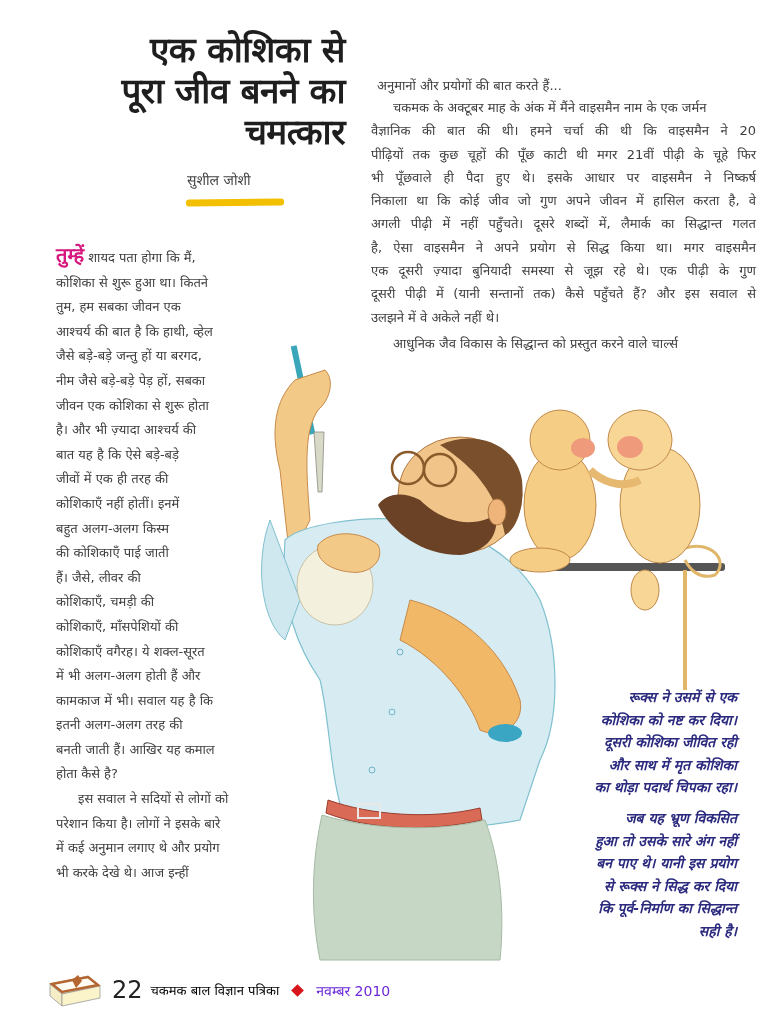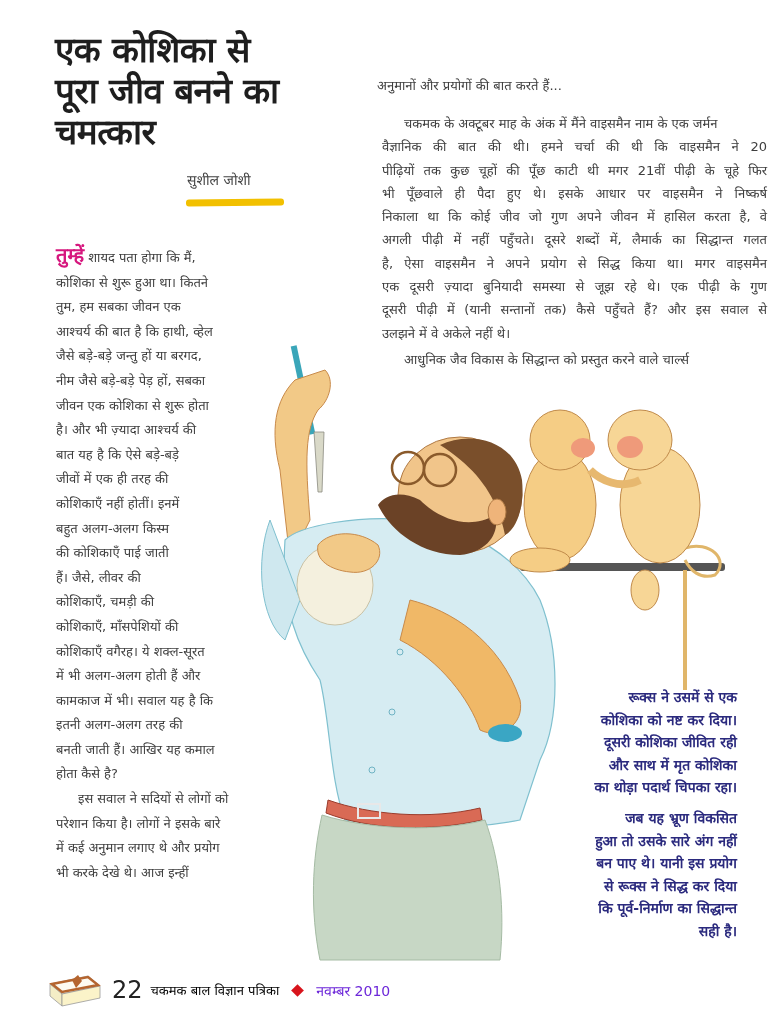--- a/index.html
+++ b/index.html
@@ -6,56 +6,56 @@
   body {
     width: 773px; height: 1024px; position: relative; overflow: hidden;
     background: #ffffff;
     font-family: "DejaVu Sans", sans-serif;
     color: #3a3a3a;
   }
   .title {
     position: absolute; left: 55px; top: 30px; width: 290px;
     font-family: "DejaVu Sans", sans-serif;
     font-weight: bold; font-size: 35px; line-height: 41px;
-    color: #1e1e1e; letter-spacing: -0.5px;
+    color: #1e1e1e; letter-spacing: -0.5px; text-align: right;
   }
   .title div { white-space: nowrap; }
   .author {
     position: absolute; left: 187px; top: 170px;
     font-size: 14px; color: #444;
   }
   .author-underline {
     position: absolute; left: 186px; top: 199px; width: 98px; height: 7px;
     background: #f2c000; border-radius: 3px; transform: rotate(-0.6deg);
   }
   .col-left {
     position: absolute; left: 56px; top: 243px; width: 230px;
     font-size: 13px; line-height: 24.6px; color: #3e3e3e;
   }
   .col-left .line { white-space: nowrap; }
   .dropcap {
     color: #d6177e; font-weight: bold; font-size: 20px; text-align: center;
   }
   .col-right {
-    position: absolute; left: 371px; top: 112px; width: 385px;
-    font-size: 13px; line-height: 23.3px; color: #3e3e3e; margin-left: 11px;
+    position: absolute; left: 371px; top: 96px; width: 385px;
+    font-size: 13px; line-height: 23.3px; color: #3e3e3e;
   }
   .col-right .line { white-space: nowrap; }
   .col-right .justify { text-align: justify; text-align-last: justify; white-space: normal; }
   .top-line {
     position: absolute; left: 377px; top: 76px; font-size: 13px; color: #3e3e3e;
   }
   .indent { padding-left: 22px; }
   .callout {
     position: absolute; left: 560px; top: 686px; width: 177px;
     text-align: right; font-weight: bold; font-size: 14px; line-height: 22.6px;
     color: #2b2a7e;
   }
   .callout .gap { height: 8px; }
-  .callout .line { white-space: nowrap; }
+  .callout .line { white-space: nowrap; font-style: italic; }
   .footer {
     position: absolute; left: 44px; top: 972px; height: 36px;
     display: flex; align-items: center; gap: 8px;
   }
   .footer .page-num { font-size: 24px; color: #222; margin-left: 2px; }
   .footer .mag { font-size: 13px; color: #000000; }
   .footer .diamond {
     width: 9px; height: 9px; background: #d8141c; transform: rotate(45deg); margin: 0 6px;
   }
   .footer .date { font-size: 14px; color: #6d28d9; }

